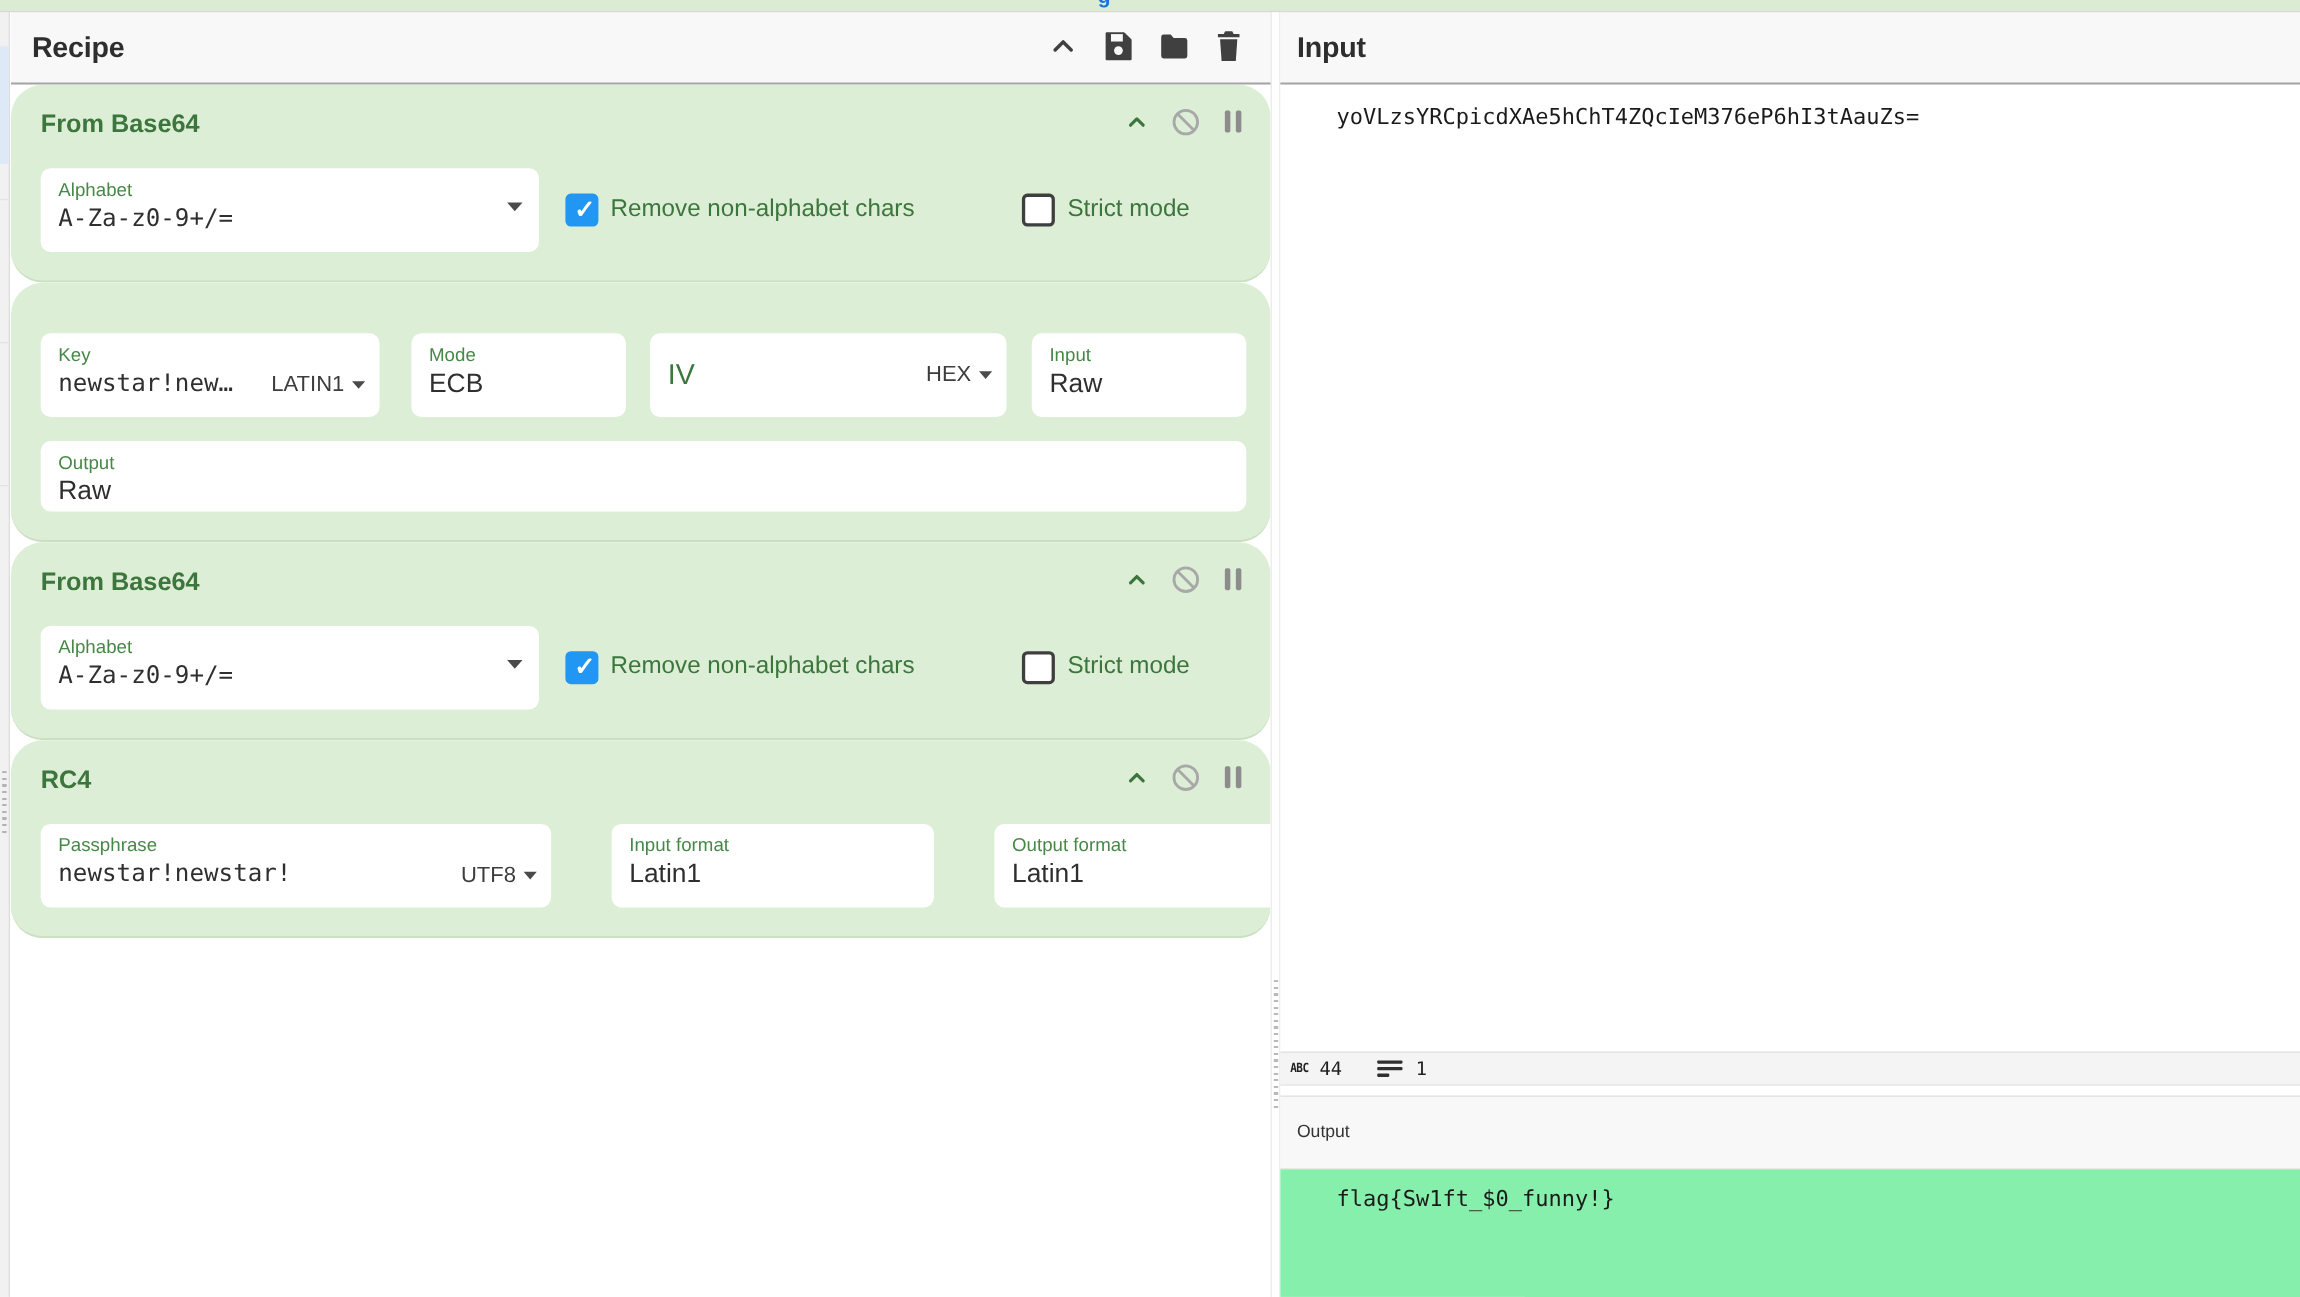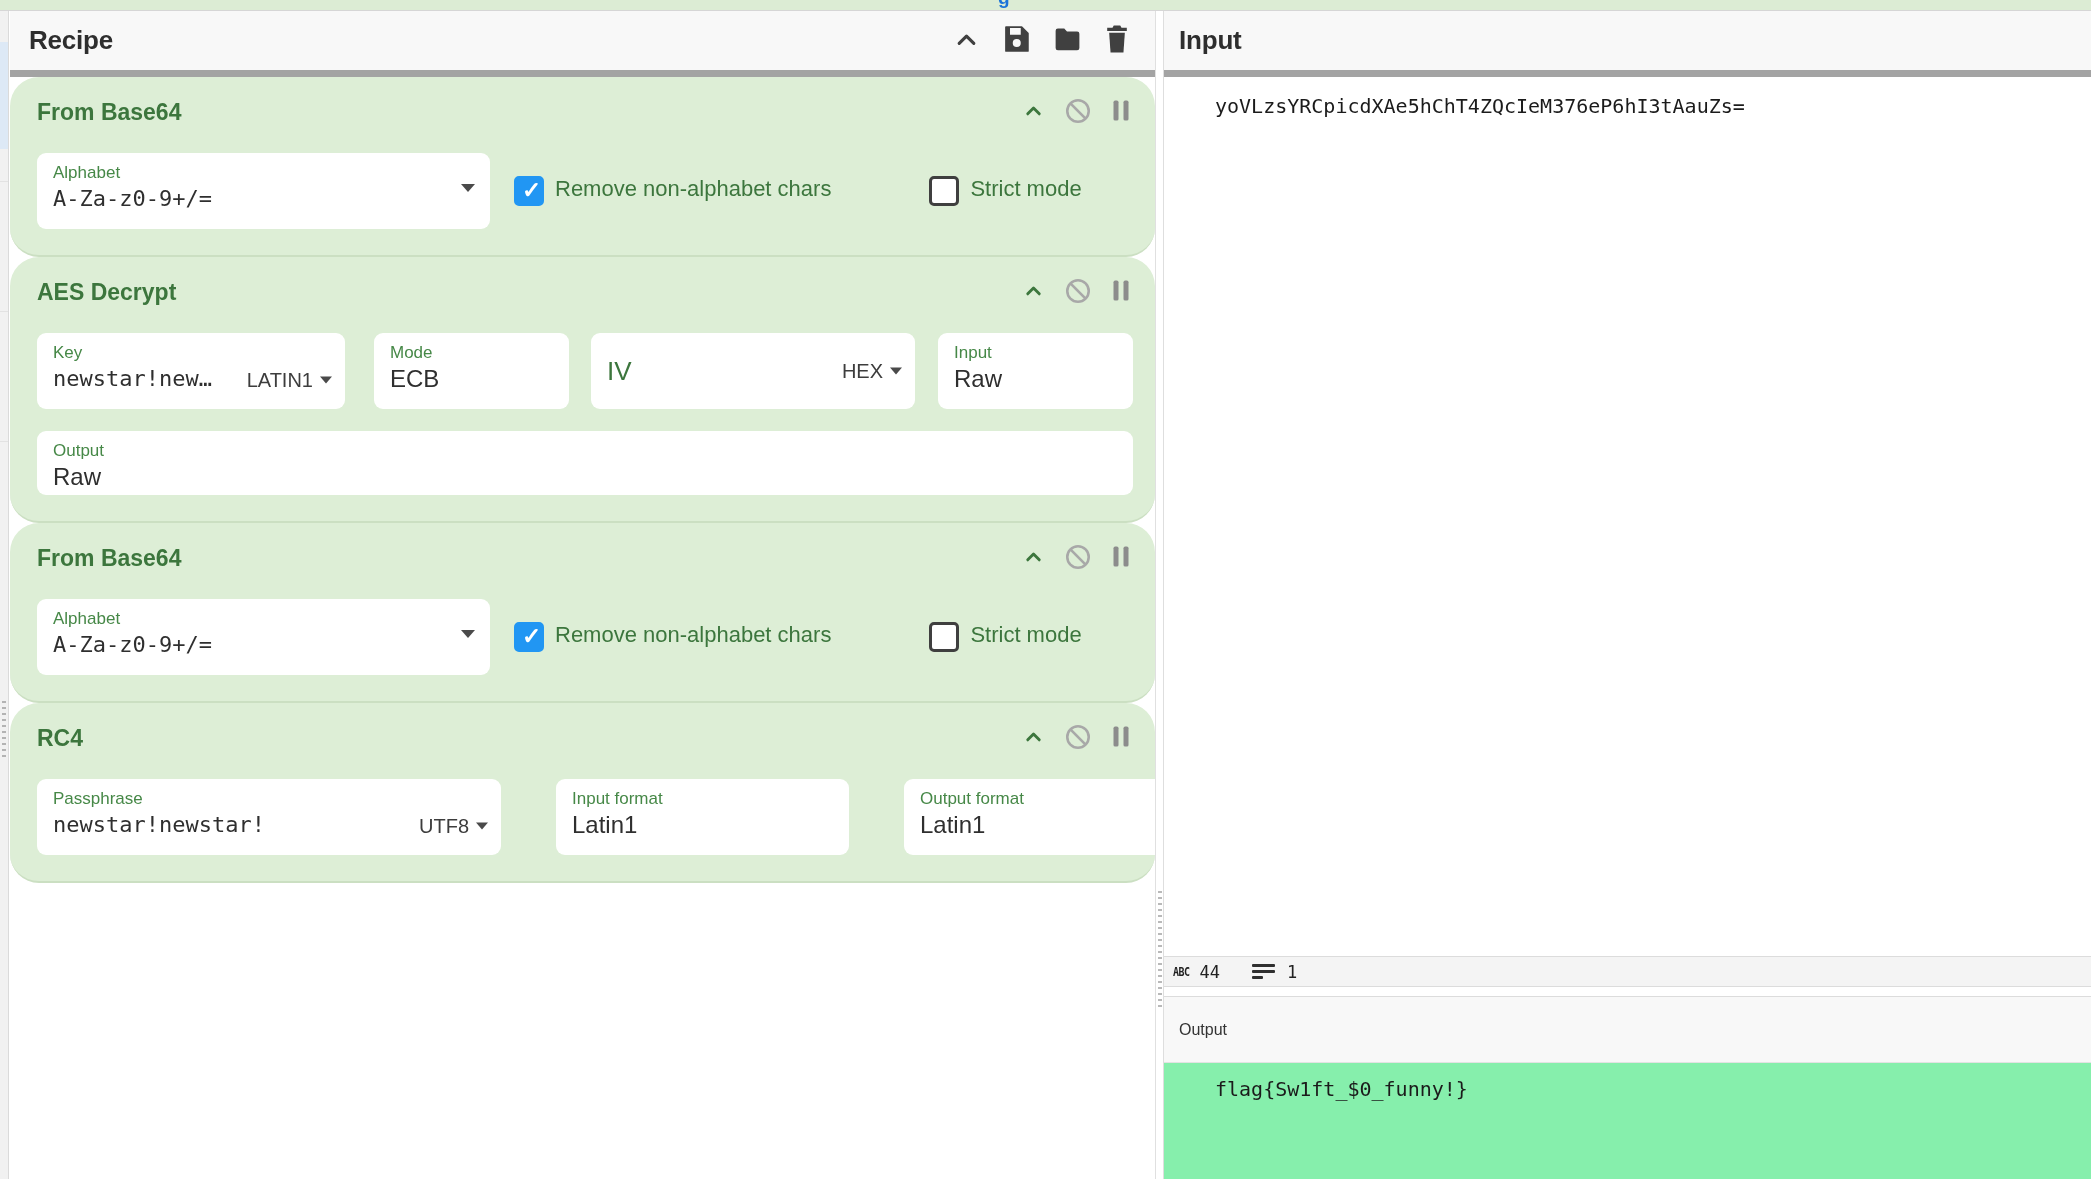--- a/index.html
+++ b/index.html
@@ -13,21 +13,21 @@
 
   
   .ops-sliver { position:absolute; left:0; top:11px; width:9px; height:1168px; background:#f1f1f1; border-right:1px solid #dadada; z-index:5; }
   .sliver-blue { position:absolute; left:0; top:31px; width:8px; height:107px; background:#dde9f6; }
   .sliver-line { position:absolute; left:0; width:8px; height:1px; background:#e2e2e2; }
   .sliver-handle { position:absolute; left:2px; top:690px; width:4px; height:58px;
     background:repeating-linear-gradient(to bottom,#b3b3b3 0 2px,transparent 2px 6px); }
 
   
   .recipe-pane { position:absolute; left:10px; top:11px; width:1146px; height:1168px; background:#fff; border-right:1px solid #e0e0e0; display:flex; flex-direction:column; }
-  .titlebar { height:66px; background:#f8f8f8; border-bottom:7px solid #a3a3a3; display:flex; align-items:center; flex:0 0 auto; }
+  .titlebar { height:66px; background:#f8f8f8; border-bottom:2px solid #a3a3a3; display:flex; align-items:center; flex:0 0 auto; }
   .titlebar .pane-title { font-size:26px; font-weight:bold; color:#2e2e2e; letter-spacing:-0.2px; }
   .recipe-pane .titlebar { padding:0 25px 0 19px; }
   .rec-toolbar { margin-left:auto; display:flex; align-items:center; gap:21px; }
   .icon-btn { display:flex; align-items:center; justify-content:center; cursor:pointer; background:none; border:none; padding:0; }
 
   .rec-list { flex:1; background:#fff; overflow:hidden; }
 
   .op { background:#ddeed6; border-bottom:2px solid #cbdfc2; padding:20px 0 26px;border-radius:29px; }
   .op-head { display:flex; align-items:center; padding:0 24px 0 27px; height:30px; }
   .op-title { font-size:23px; font-weight:bold; color:#3c763d; }
@@ -165,42 +165,20 @@
           <span class="cb-label">Remove non-alphabet chars</span>
         </div>
         <div class="cb-group cb2">
           <span class="checkbox"></span>
           <span class="cb-label">Strict mode</span>
         </div>
       </div>
     </div>
 
     <div class="op">
-      <div class="op-head">
-        <span class="op-title">AES Decrypt</span>
-        <div class="op-icons">
-          <button class="icon-btn">
-              <span><svg width="23" height="23" viewBox="0 0 24 24">
-                  <path d="M6 15.5 L12 9.5 L18 15.5" fill="none" stroke="#3c763d" stroke-width="3" stroke-linecap="round" stroke-linejoin="round"></path>
-                </svg></span>
-            </button>
-          <button class="icon-btn">
-              <span><svg width="28" height="28" viewBox="0 0 24 24">
-                  <circle cx="12" cy="12" r="9.2" fill="none" stroke="#a8a8a8" stroke-width="2.2"></circle>
-                  <line x1="5.9" y1="5.9" x2="18.1" y2="18.1" stroke="#a8a8a8" stroke-width="2.2"></line>
-                </svg></span>
-            </button>
-          <button class="icon-btn">
-              <span><svg width="20" height="25" viewBox="0 0 16 20">
-                  <rect x="2" y="2" width="4" height="16" rx="1.3" fill="#8c8c8c"></rect>
-                  <rect x="10" y="2" width="4" height="16" rx="1.3" fill="#8c8c8c"></rect>
-                </svg></span>
-            </button>
-        </div>
-      </div>
       <div class="op-args">
         <div class="argbox w-key">
           <div class="arg-label">Key</div>
           <div class="arg-value mono" style="max-width:165px">newstar!new…</div>
           <div class="dd" style="top:62%">
               <span>LATIN1</span>
               <span class="caret"></span>
             </div>
         </div>
         <div class="argbox w-sm mr22">

